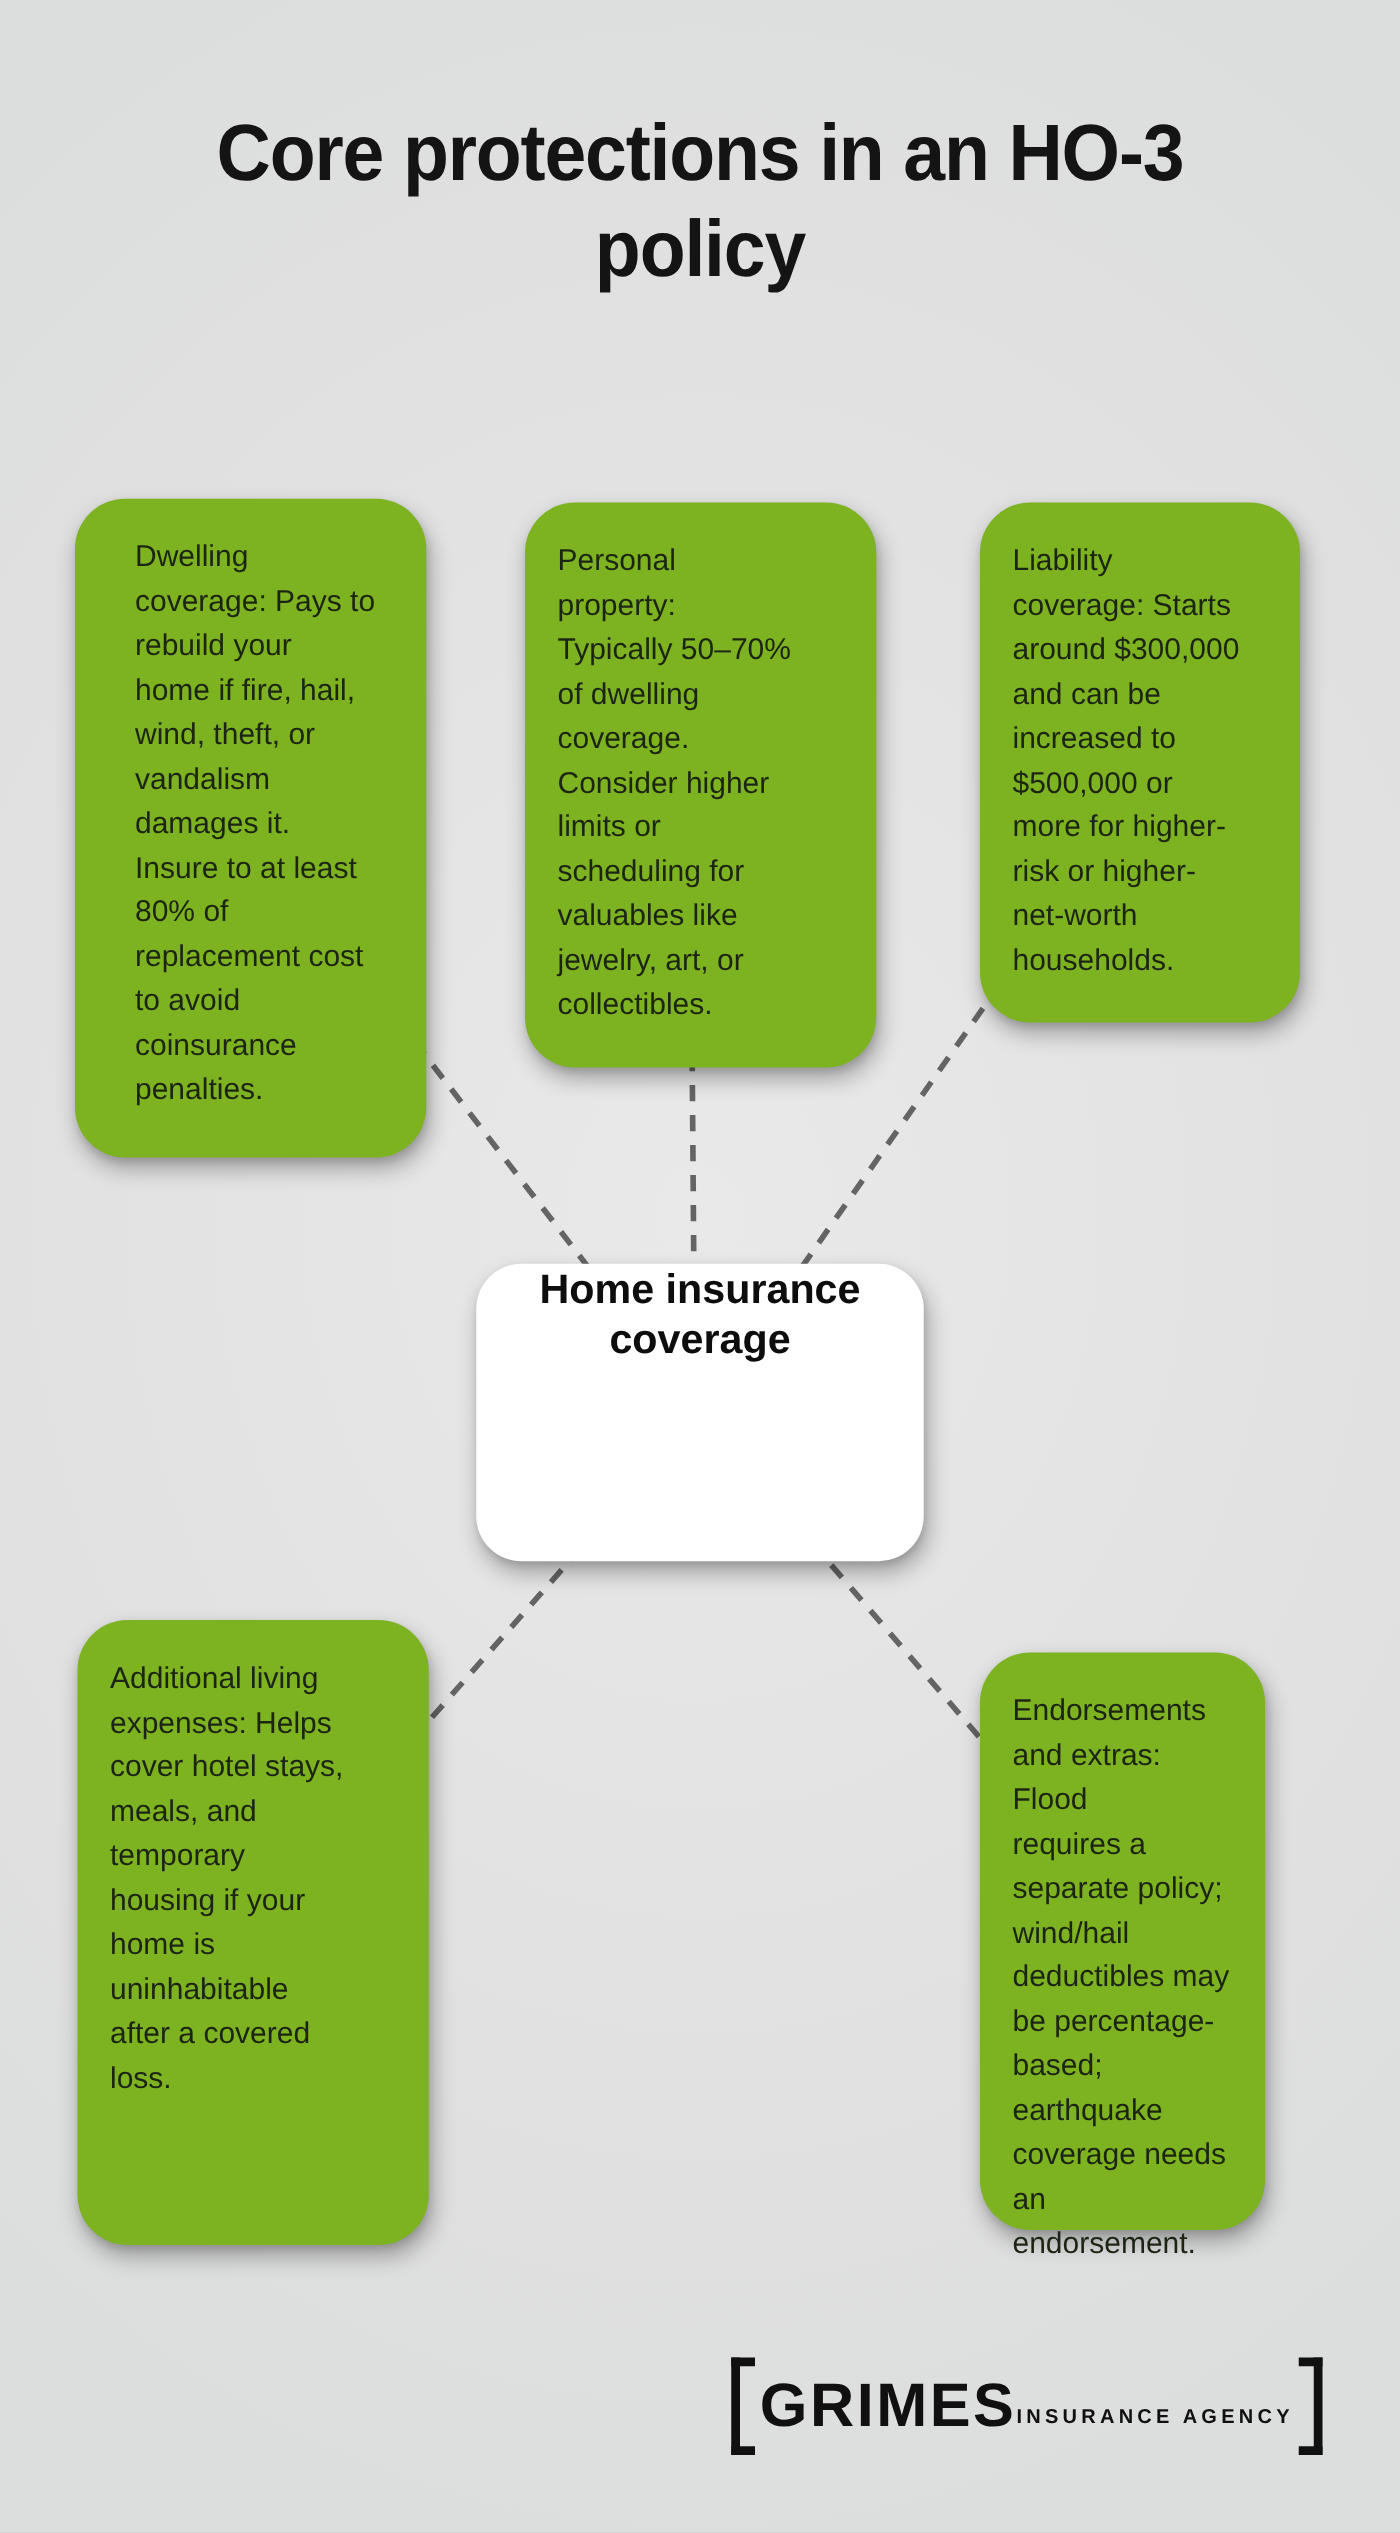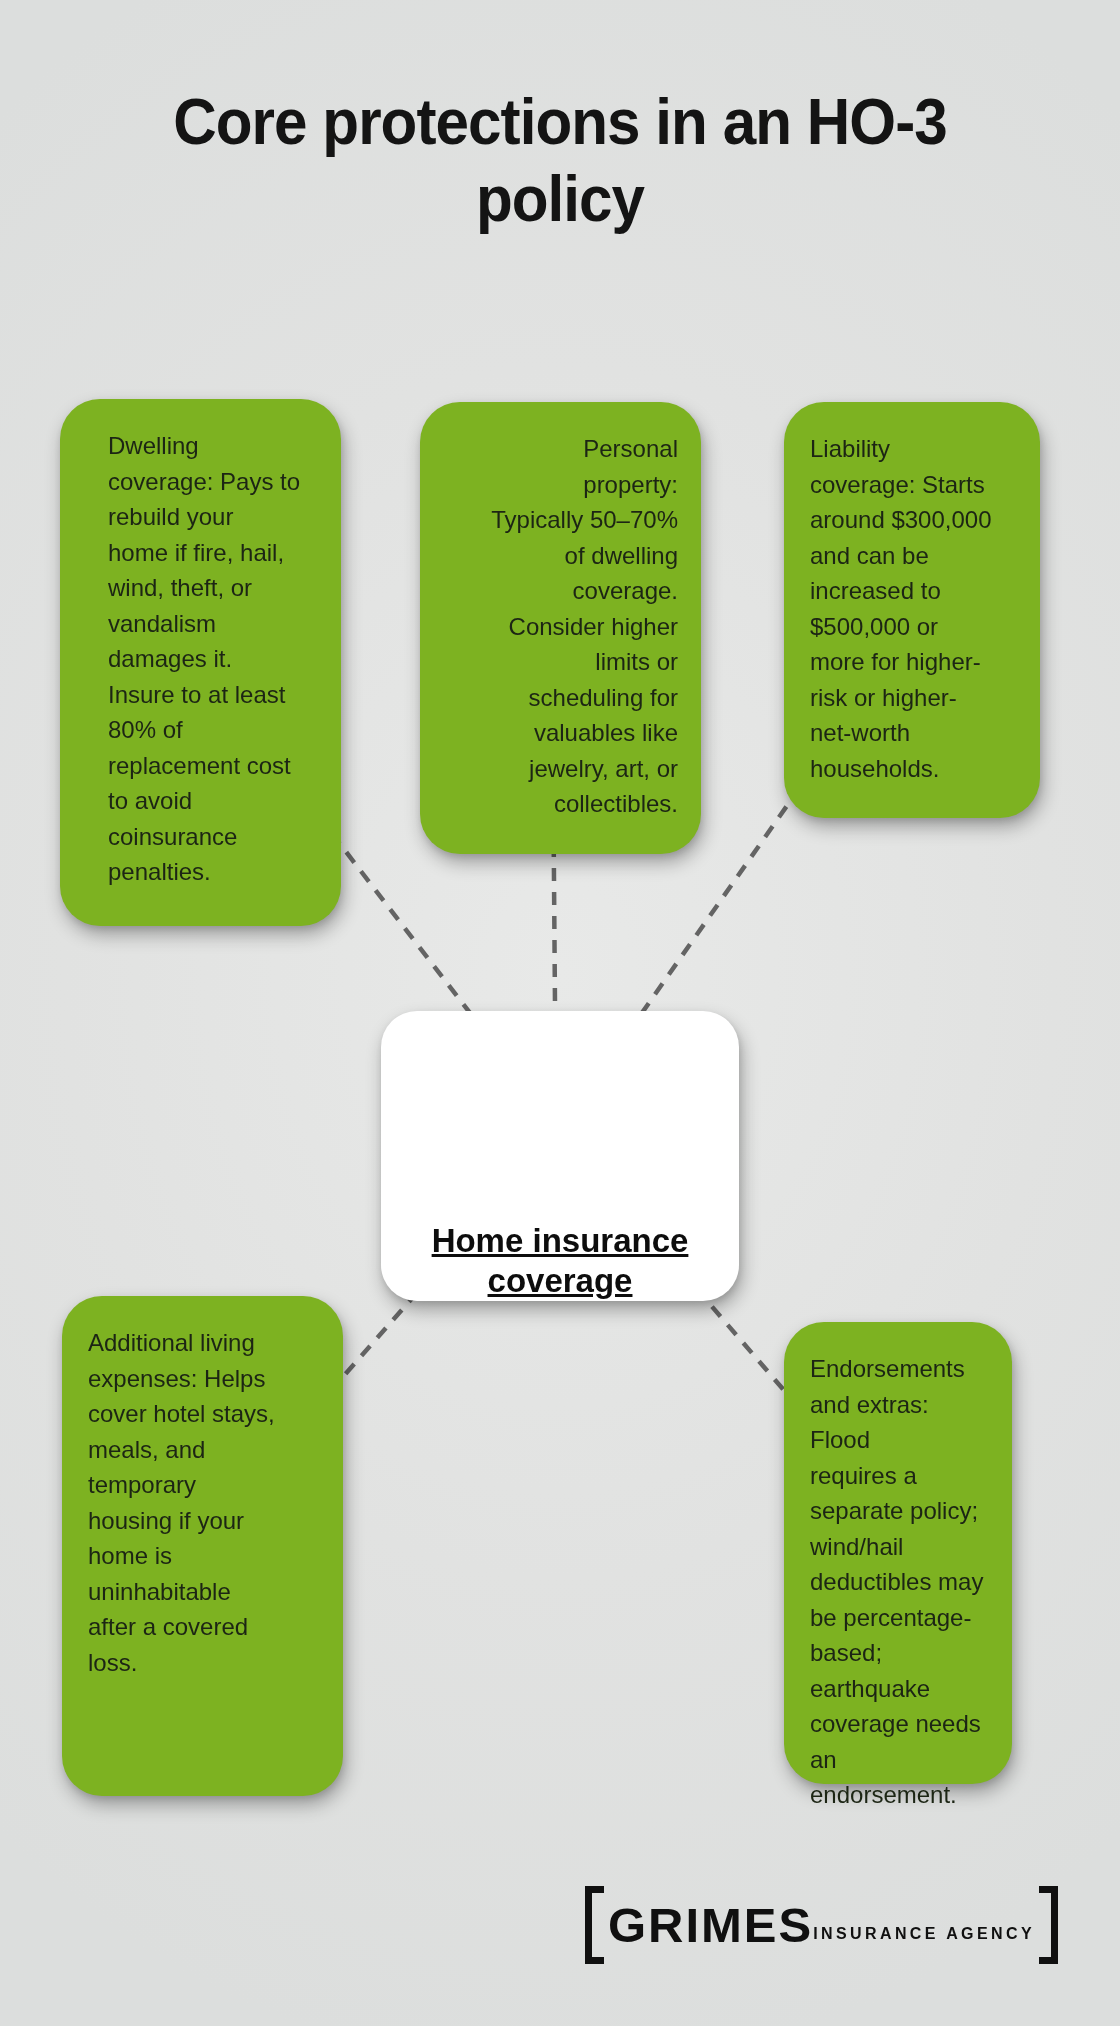--- a/index.html
+++ b/index.html
@@ -61,39 +61,38 @@
   .node--green {
     background: var(--green);
     color: var(--node-text);
     font-size: 24px;
     line-height: 35.5px;
     padding: 29px 23px 0 26px;
   }
   .node--green p { white-space: pre-line; }
 
   .node--dwelling   { left: 60px;  top: 399px;  width: 281px; height: 527px; padding-left: 48px; }
-  .node--personal   { left: 420px; top: 402px;  width: 281px; height: 452px; text-align: right; }
+  .node--personal   { left: 420px; top: 402px;  width: 281px; height: 452px; }
   .node--liability  { left: 784px; top: 402px;  width: 256px; height: 416px; }
   .node--ale        { left: 62px;  top: 1296px; width: 281px; height: 500px; }
   .node--endorse    { left: 784px; top: 1322px; width: 228px; height: 462px; }
 
   .node--center {
     left: 381px; top: 1011px;
-    width: 358px; height: 290px;
+    width: 358px; height: 238px;
     background: #ffffff;
     border-radius: 36px;
     display: flex;
-    align-items: flex-end;
+    align-items: flex-start;
     justify-content: center;
     text-align: center;
     font-size: 33px;
     font-weight: bold;
     line-height: 40px;
     color: #0d0d0d;
-    text-decoration: underline;
   }
   .node--center p { white-space: pre-line; }
 
   .logo {
     position: absolute;
     top: 1886px;
     right: 62px;
     height: 78px;
     display: flex;
     align-items: stretch;

